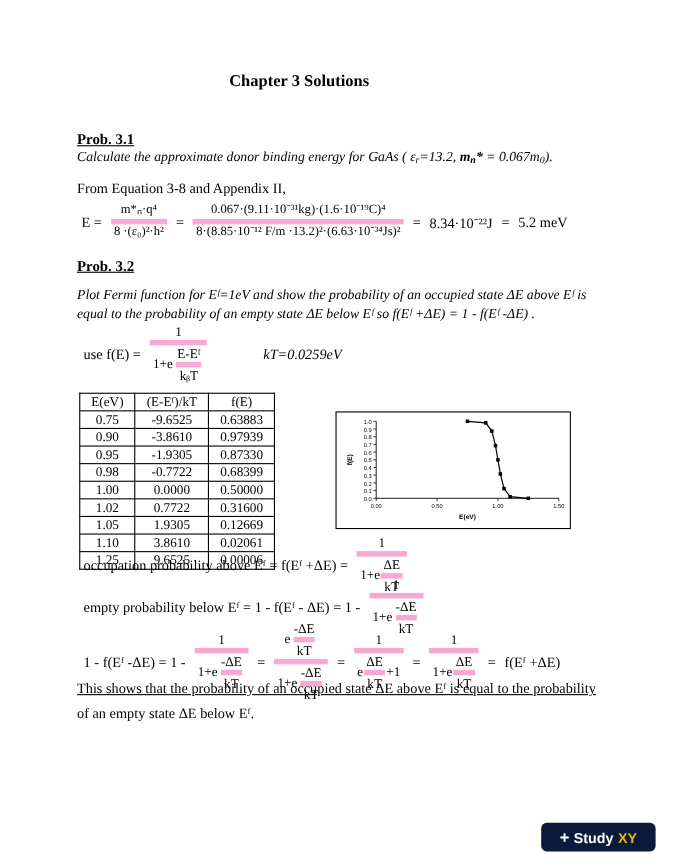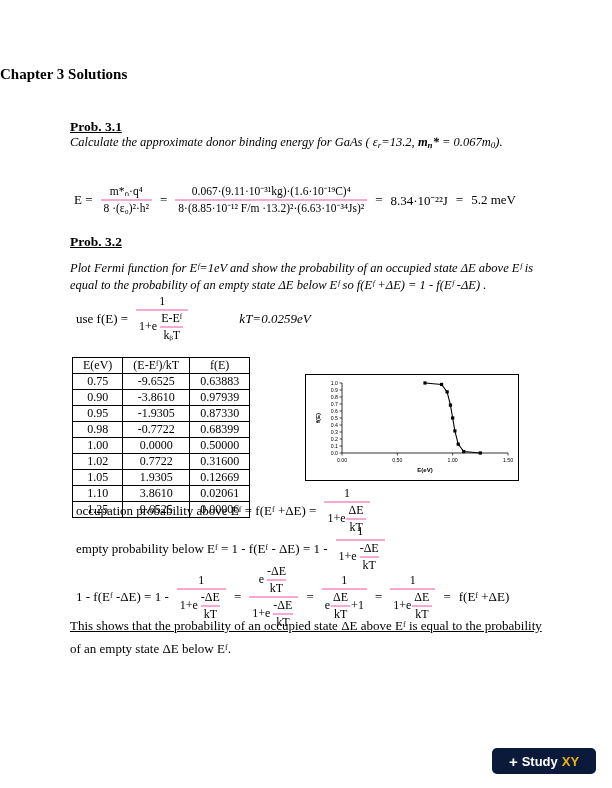--- a/index.html
+++ b/index.html
@@ -18,21 +18,21 @@
   .page {
     position: absolute;
     left: 0; top: 0;
     width: 612px;
     height: 788px;
   }
   .doc-title {
     position: absolute;
     left: 0; top: 66px;
     width: 544px;
-    text-align: left;
+    text-align: center;
     font-size: 15px;
     font-weight: bold;
     font-family: "Liberation Serif", serif;
   }
   .prob-head {
     position: absolute;
     font-size: 13.5px;
     font-weight: bold;
     text-decoration: underline;
     font-family: "Liberation Serif", serif;
@@ -72,21 +72,21 @@
     align-items: center;
     vertical-align: middle;
     margin: 0 4px;
   }
   .frac .num {
     padding: 0 3px 1px 3px;
     font-size: 11.5px;
     line-height: 13px;
   }
   .frac .den {
-    border-top: 2px solid #f9a8d4;
+    border-top: 5px solid #f9a8d4;
     padding: 1px 3px 0 3px;
     font-size: 11.5px;
     line-height: 13px;
   }
   .eqsym { margin: 0 4px; }
 
   
   #usefe {
     position: absolute;
     left: 72px; top: 295px;
@@ -179,20 +179,21 @@
 <div class="page">
 
   <div class="doc-title">Chapter 3 Solutions</div>
 
   <div class="prob-head" id="prob31">Prob. 3.1</div>
 
   <div class="italic-line" id="stmt31">
     <span>Calculate the approximate donor binding energy for GaAs ( </span><span>ε</span><sub>r</sub><span>=13.2, </span><span class="bold">m</span><sub class="bold">n</sub><span class="bold">*</span><span> = 0.067</span><span>m</span><sub>0</sub><span>).</span>
   </div>
 
+  <div class="plain-line" id="fromeq">From Equation 3-8 and Appendix II,</div>
 
   <div id="eq1">
     <span class="eqsym">E =</span>
     <span class="frac">
       <span class="num">m*ₙ·q⁴</span>
       <span class="den">8 ·(ε₀)²·h²</span>
     </span>
     <span class="eqsym">=</span>
     <span class="frac">
       <span class="num">0.067·(9.11·10⁻³¹kg)·(1.6·10⁻¹⁹C)⁴</span>

